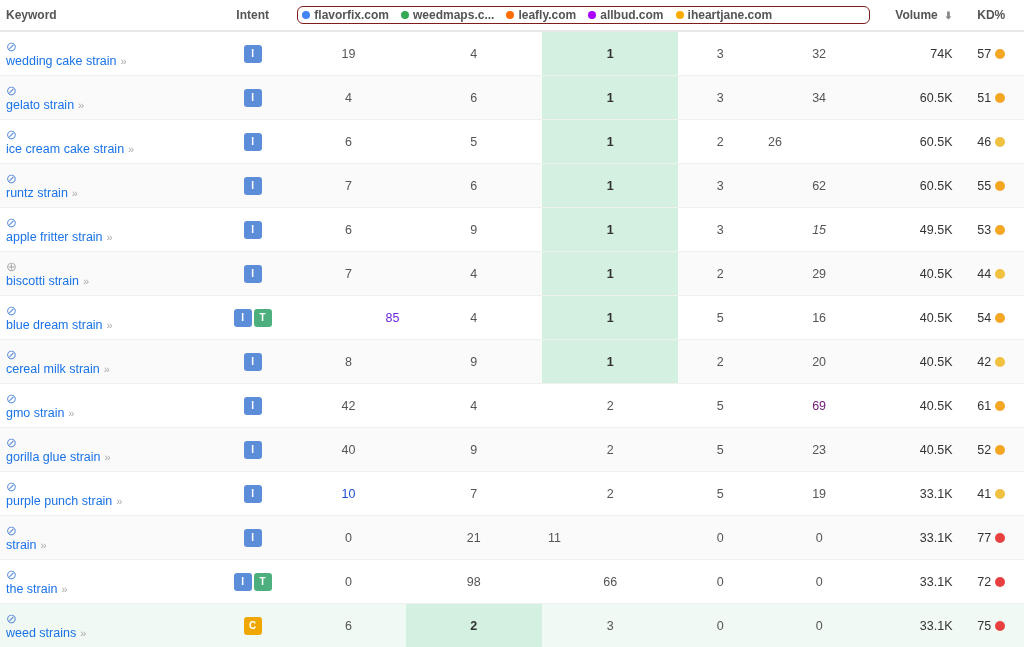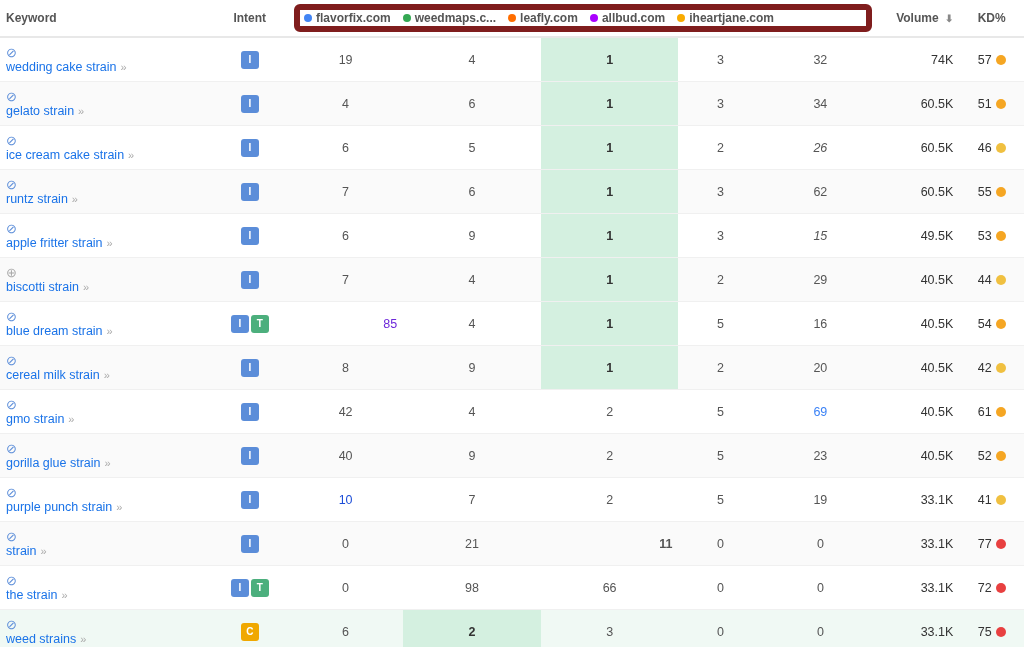--- a/index.html
+++ b/index.html
@@ -32,21 +32,21 @@
     .domain-header { display: flex; align-items: center; gap: 4px; }
     .domain-dot { width: 8px; height: 8px; border-radius: 50%; display: inline-block; }
     .dot-blue { background: #4285f4; }
     .dot-green { background: #34a853; }
     .dot-orange { background: #ff6d00; }
     .dot-purple { background: #aa00ff; }
     .dot-yellow { background: #f9ab00; }
     
     .sort-icon { font-size: 10px; color: #888; margin-left: 3px; }
     
-    .th-domains-wrapper { border: 6px solid #7f1d1d; border-radius: 6px; padding: 1px 4px; display: flex; gap: 12px; align-items: flex-start; }
+    .th-domains-wrapper { border: 1px solid #7f1d1d; border-radius: 6px; padding: 1px 4px; display: flex; gap: 12px; align-items: flex-start; }
 
     .header-row th { background: #fff; }
     
     td.kd-cell { text-align: center; }
     .kd-wrapper { display: inline-flex; align-items: center; gap: 4px; }
   </style>
 </head>
 <body>
 
 <div class="table-container">
@@ -115,21 +115,21 @@
               <span class="kd-dot" style="background:#f5a623"></span>
             </span></td>
         </tr>
         <tr>
           <td><span style="color:#5b8dd9; margin-right:3px; font-size:13px;">⊘</span><a href="#" class="keyword-link">ice cream cake strain <span class="chevron">»</span></a></td>
           <td style="text-align: center;"><span class="badge badge-i">I</span></td>
           <td style="text-align: center; color: rgb(85, 85, 85);">6</td>
           <td style="text-align: center; color: rgb(85, 85, 85);">5</td>
           <td style="text-align: center; background: rgb(212, 240, 224);"><span class="leafly-highlight">1</span></td>
           <td style="text-align: center; color: rgb(85, 85, 85);">2</td>
-          <td style="text-align: center; color: rgb(85, 85, 85); font-style: italic;">26</td>
+          <td style="text-align: left; color: rgb(85, 85, 85);">26</td>
           <td style="text-align: right; font-weight: 500;">60.5K</td>
           <td class="kd-cell"><span class="kd-wrapper">
               <span>46</span>
               <span class="kd-dot" style="background:#f0c040"></span>
             </span></td>
         </tr>
         <tr>
           <td><span style="color:#5b8dd9; margin-right:3px; font-size:13px;">⊘</span><a href="#" class="keyword-link">runtz strain <span class="chevron">»</span></a></td>
           <td style="text-align: center;"><span class="badge badge-i">I</span></td>
           <td style="text-align: center; color: rgb(85, 85, 85);">7</td>
@@ -199,21 +199,21 @@
               <span class="kd-dot" style="background:#f0c040"></span>
             </span></td>
         </tr>
         <tr>
           <td><span style="color:#5b8dd9; margin-right:3px; font-size:13px;">⊘</span><a href="#" class="keyword-link">gmo strain <span class="chevron">»</span></a></td>
           <td style="text-align: center;"><span class="badge badge-i">I</span></td>
           <td style="text-align: center; color: rgb(85, 85, 85);">42</td>
           <td style="text-align: center; color: rgb(85, 85, 85);">4</td>
           <td style="text-align: center; color: rgb(85, 85, 85);">2</td>
           <td style="text-align: center; color: rgb(85, 85, 85);">5</td>
-          <td style="text-align: center; color: #3b82f6;">69</td>
+          <td style="text-align: center; color: #701a75;">69</td>
           <td style="text-align: right; font-weight: 500;">40.5K</td>
           <td class="kd-cell"><span class="kd-wrapper">
               <span>61</span>
               <span class="kd-dot" style="background:#f5a623"></span>
             </span></td>
         </tr>
         <tr>
           <td><span style="color:#5b8dd9; margin-right:3px; font-size:13px;">⊘</span><a href="#" class="keyword-link">gorilla glue strain <span class="chevron">»</span></a></td>
           <td style="text-align: center;"><span class="badge badge-i">I</span></td>
           <td style="text-align: center; color: rgb(85, 85, 85);">40</td>
@@ -239,21 +239,21 @@
           <td class="kd-cell"><span class="kd-wrapper">
               <span>41</span>
               <span class="kd-dot" style="background:#f0c040"></span>
             </span></td>
         </tr>
         <tr>
           <td><span style="color:#5b8dd9; margin-right:3px; font-size:13px;">⊘</span><a href="#" class="keyword-link">strain <span class="chevron">»</span></a></td>
           <td style="text-align: center;"><span class="badge badge-i">I</span></td>
           <td style="text-align: center; color: rgb(85, 85, 85);">0</td>
           <td style="text-align: center; color: rgb(85, 85, 85);">21</td>
-          <td style="text-align: right; color: rgb(85, 85, 85); font-weight: bold;">11</td>
+          <td style="text-align: left; color: rgb(85, 85, 85);">11</td>
           <td style="text-align: center; color: rgb(85, 85, 85);">0</td>
           <td style="text-align: center; color: rgb(85, 85, 85);">0</td>
           <td style="text-align: right; font-weight: 500;">33.1K</td>
           <td class="kd-cell"><span class="kd-wrapper">
               <span>77</span>
               <span class="kd-dot" style="background:#e84040"></span>
             </span></td>
         </tr>
         <tr>
           <td><span style="color:#5b8dd9; margin-right:3px; font-size:13px;">⊘</span><a href="#" class="keyword-link">the strain <span class="chevron">»</span></a></td>

